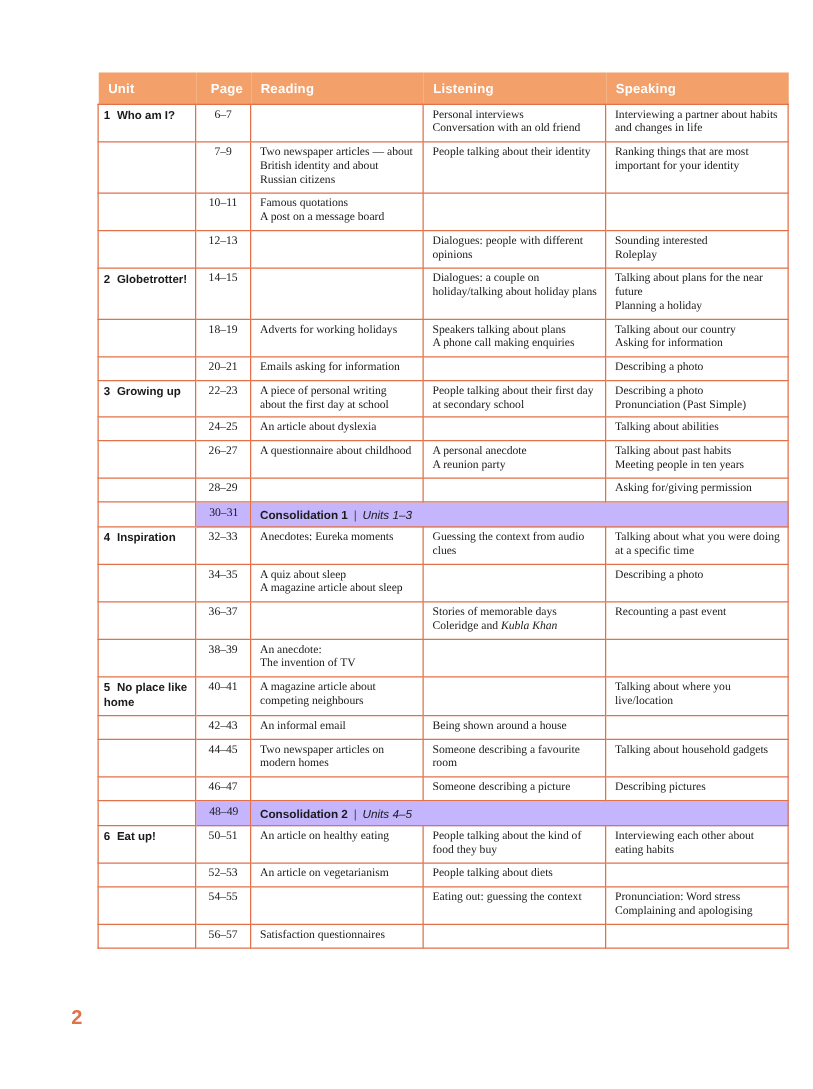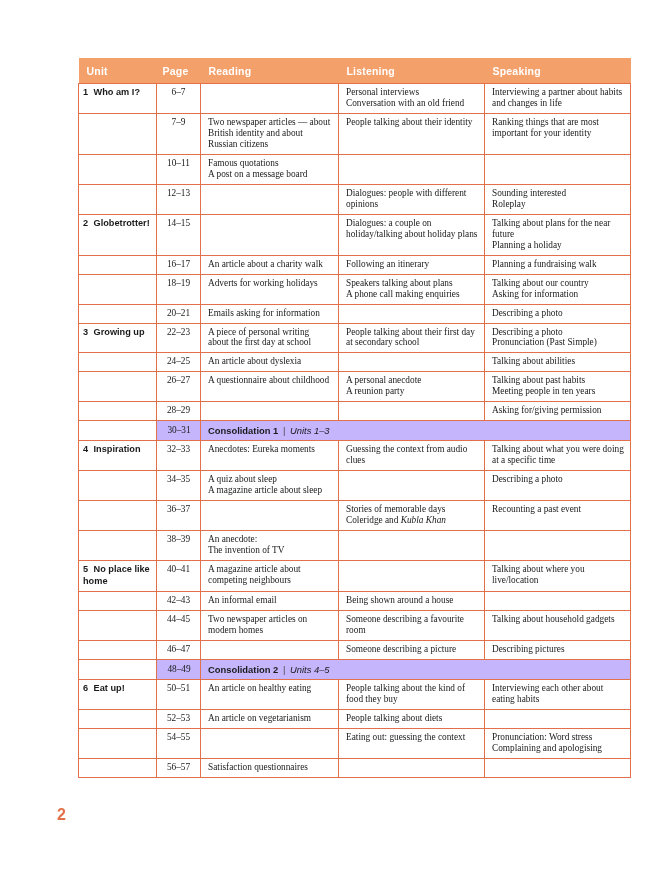--- a/index.html
+++ b/index.html
@@ -45,21 +45,21 @@
     font-family: "Liberation Sans", sans-serif;
     font-size: 10.5px;
     font-weight: bold;
     text-align: left;
     padding: 4px 6px 4px 8px;
     border: none;
     vertical-align: middle;
     height: 17px;
     letter-spacing: 0.2px;
   }
-  thead th.th-page { text-align: center; padding-left: 0; padding-right: 6px; }
+  thead th.th-page { text-align: right; padding-left: 0; padding-right: 6px; }
 
   tbody td {
     border-top: 0.8px solid #e2714a;
     border-bottom: 0.8px solid #e2714a;
     border-right: 0.8px solid #e2714a;
     padding: 3px 6px 4px 7px;
     vertical-align: top;
     line-height: 1.18;
     font-size: 9.3px;
   }
@@ -205,33 +205,20 @@
             <td class="cell-listening">
               <span class="line-break">Dialogues: a couple on holiday/talking about holiday plans</span>
             </td>
             <td class="cell-speaking">
               <span class="line-break">Talking about plans for the near future</span>
               <span class="line-break">Planning a holiday</span>
             </td>
           </tr>
           <tr>
             <td class="cell-unit"></td>
-            <td class="cell-page">16–17</td>
-            <td class="cell-reading">
-              <span class="line-break">An article about a charity walk</span>
-            </td>
-            <td class="cell-listening">
-              <span class="line-break">Following an itinerary</span>
-            </td>
-            <td class="cell-speaking">
-              <span class="line-break">Planning a fundraising walk</span>
-            </td>
-          </tr>
-          <tr>
-            <td class="cell-unit"></td>
             <td class="cell-page">18–19</td>
             <td class="cell-reading">
               <span class="line-break">Adverts for working holidays</span>
             </td>
             <td class="cell-listening">
               <span class="line-break">Speakers talking about plans</span>
               <span class="line-break">A phone call making enquiries</span>
             </td>
             <td class="cell-speaking">
               <span class="line-break">Talking about our country</span>

